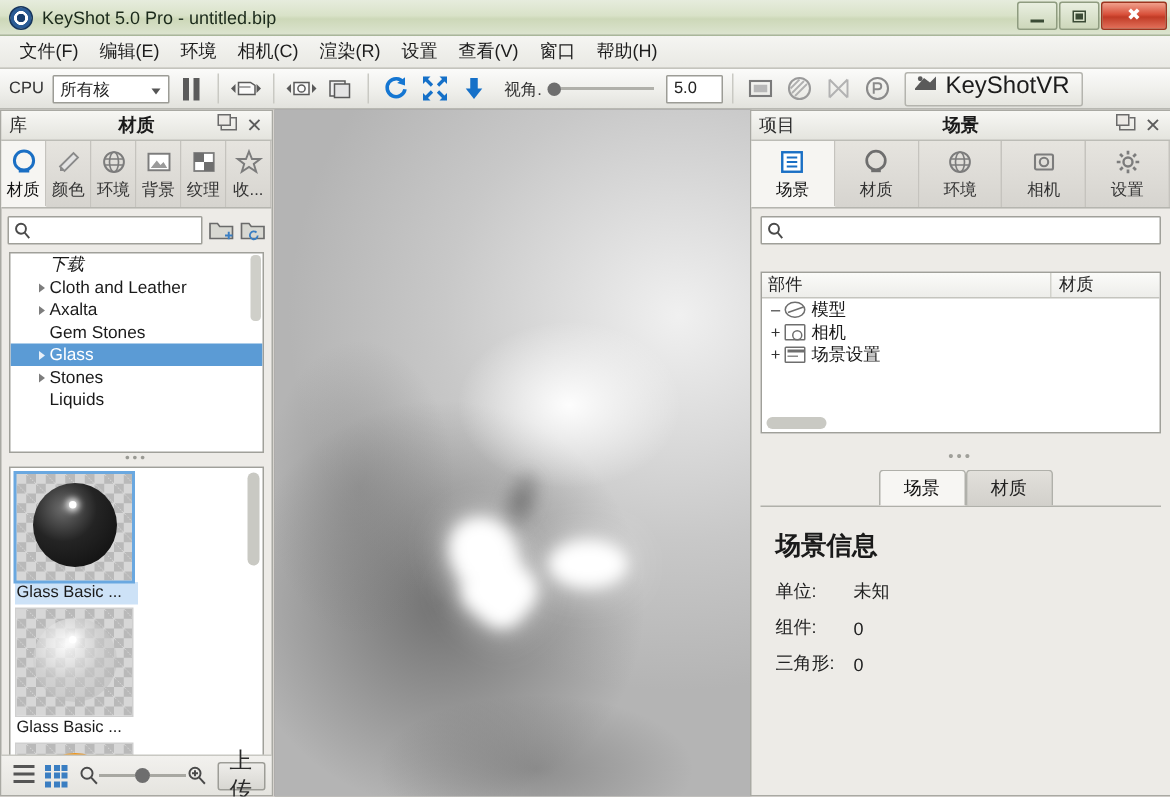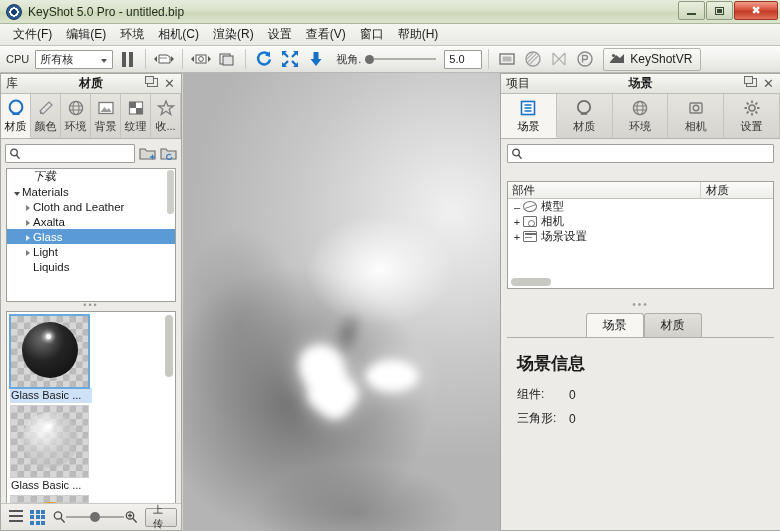--- a/index.html
+++ b/index.html
@@ -84,24 +84,24 @@
   .tb-text { font-size: 11px; color: #333; margin-left: 6px; }
   .persp-slider { display: flex; align-items: center; margin-left: 2px; }
   .persp-knob { width: 9px; height: 9px; border-radius: 50%; background: #6e6e6e; }
   .persp-track { width: 62px; height: 2px; background: #b0b0aa; }
   .tb-input {
     width: 38px; height: 19px; border: 1px solid #9c9c96; background: #fff;
     font-size: 11px; color: #222; padding-left: 4px; line-height: 17px;
     margin-left: 6px; border-radius: 1px;
   }
   .tb-vr {
-    height: 23px; display: flex; align-items: center; gap: 5px;
+    height: 23px; display: flex; gap: 5px;
     padding: 0 8px 0 5px; border: 1px solid #b4b4ae; border-radius: 2px;
     background: linear-gradient(to bottom,#fafaf8,#e6e6e0);
-    font-size: 12px; color: #1c1c1c; margin-left: 4px;
+    font-size: 16px; color: #1c1c1c; margin-left: 4px;
   }
 
   
   .panel {
     position: absolute;
     background: #edebe7;
     border: 1px solid #a9a9a3;
   }
   .panel-hdr {
     height: 20px; position: relative;
@@ -200,21 +200,21 @@
   .list-ico i { display:block; width: 14px; height: 2px; background: #555; margin-bottom: 3px; }
   .grid-ico { display: grid; grid-template-columns: repeat(3,4px); grid-template-rows: repeat(3,4px); gap: 1.5px; }
   .grid-ico i { display:block; background: #3a7ec2; }
   .zoom-slider { display: flex; align-items: center; gap: 0; }
   .zs-track { width: 24px; height: 2px; background: #a8a8a2; }
   .zs-knob { width: 10px; height: 10px; border-radius: 50%; background: #6e6e6e; }
   .upload-btn {
     margin-left: auto; margin-right: 4px; height: 19px; padding: 0 7px;
     border: 1px solid #9d9d97; border-radius: 2px;
     background: linear-gradient(to bottom,#eeedea,#d8d7d2);
-    font-size: 10px; color: #2a2a2a; display: flex; align-items: center;
+    font-size: 15px; color: #2a2a2a; display: flex; align-items: center;
   }
 
   
   #viewport {
     position: absolute; left: 183px; top: 73px; width: 317px; height: 458px;
     overflow: hidden; background: #8d8d8d;
   }
   .vp-bg {
     position:absolute; inset:0;
     background:
@@ -509,42 +509,43 @@
       </svg>
     </div>
 
     <div class="tree-wrap">
       <div class="tree-row">
         <span class="tw"></span>
           <span class="tw"></span>
         <span class="italic">下载</span>
       </div>
       <div class="tree-row">
-        <span class="tw"><i class="tri-d"></i></span>
-        <span>Materials</span>
-      </div>
-      <div class="tree-row">
         <span class="tw"></span>
           <span class="tw"><i class="tri-r"></i></span>
         <span>Cloth and Leather</span>
       </div>
       <div class="tree-row">
         <span class="tw"></span>
           <span class="tw"><i class="tri-r"></i></span>
         <span>Axalta</span>
       </div>
+      <div class="tree-row">
+        <span class="tw"></span>
+          <span class="tw"></span>
+        <span>Gem Stones</span>
+      </div>
       <div class="tree-row sel">
         <span class="tw"></span>
           <span class="tw"><i class="tri-r"></i></span>
         <span>Glass</span>
       </div>
       <div class="tree-row">
         <span class="tw"></span>
           <span class="tw"><i class="tri-r"></i></span>
-        <span>Light</span>
+        <span>Stones</span>
       </div>
       <div class="tree-row">
         <span class="tw"></span>
           <span class="tw"></span>
         <span>Liquids</span>
       </div>
       <div class="tree-scroll"></div>
     </div>
 
     <div class="grip">•••</div>
@@ -709,20 +710,24 @@
 
     <div class="sub-tabs">
       <div class="sub-tab active">场景</div>
       <div class="sub-tab">材质</div>
     </div>
     <div class="sub-tab-line"></div>
 
     <div class="info-pane">
       <div class="info-title">场景信息</div>
       <div class="info-row">
+        <span class="lab">单位:</span>
+        <span class="val">未知</span>
+      </div>
+      <div class="info-row">
         <span class="lab">组件:</span>
         <span class="val">0</span>
       </div>
       <div class="info-row">
         <span class="lab">三角形:</span>
         <span class="val">0</span>
       </div>
     </div>
   </div>
 

